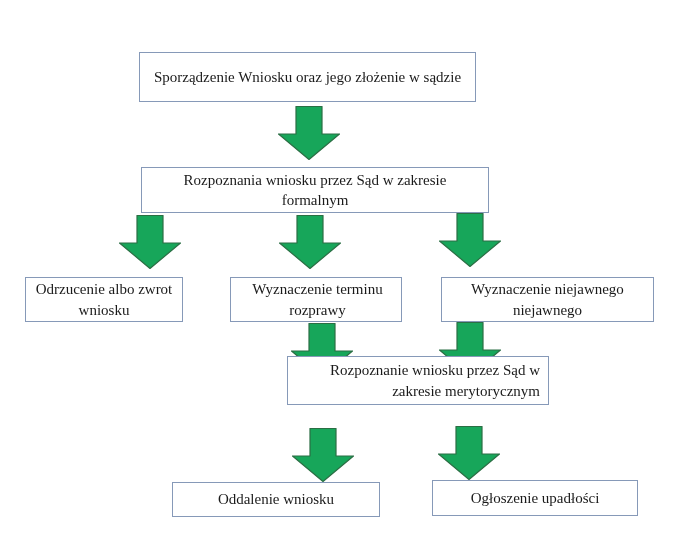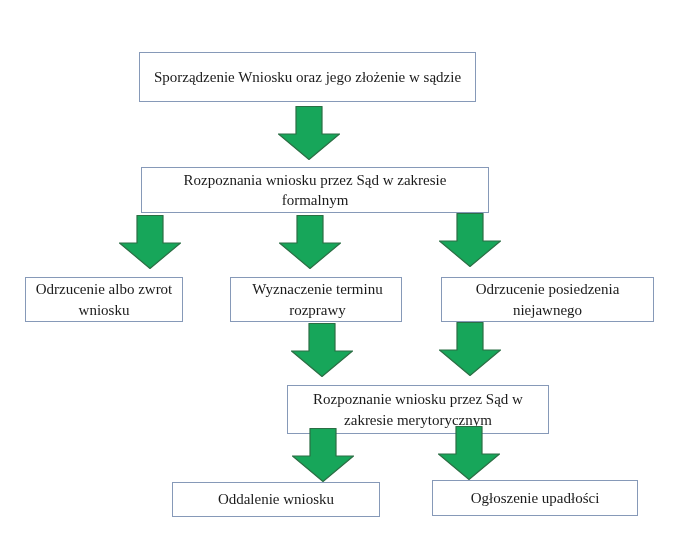--- a/index.html
+++ b/index.html
@@ -39,21 +39,21 @@
     stroke-width: 1.2;
     stroke-linejoin: round;
   }
 
   
   #box-top        { left: 139px; top:  52px; width: 337px; height: 50px; }
   #box-formal     { left: 141px; top: 167px; width: 348px; height: 46px; }
   #box-odrzucenie { left:  25px; top: 277px; width: 158px; height: 45px; text-align: center; }
   #box-termin     { left: 230px; top: 277px; width: 172px; height: 45px; padding-left: 11px; }
   #box-posiedzenie{ left: 441px; top: 277px; width: 213px; height: 45px; }
-  #box-meryt      { left: 287px; top: 385px; width: 262px; height: 49px; }
+  #box-meryt      { left: 287px; top: 356px; width: 262px; height: 49px; text-align: right; }
   #box-oddalenie  { left: 172px; top: 482px; width: 208px; height: 35px; }
   #box-ogloszenie { left: 432px; top: 480px; width: 206px; height: 36px; }
 
   #arr-1  { left: 278px; top: 106px; }
   #arr-2a { left: 119px; top: 215px; }
   #arr-2b { left: 279px; top: 215px; }
   #arr-2c { left: 439px; top: 213px; }
   #arr-3a { left: 291px; top: 323px; }
   #arr-3b { left: 439px; top: 322px; }
   #arr-4a { left: 292px; top: 428px; }
@@ -86,21 +86,21 @@
     <polygon points="18,0.5 44,0.5 44,28 61.5,28 31,53.5 0.5,28 18,28"></polygon>
   </svg>
 
   <div class="node" id="box-odrzucenie">
     <span>Odrzucenie albo zwrot wniosku</span>
   </div>
   <div class="node" id="box-termin">
     <span>Wyznaczenie terminu rozprawy</span>
   </div>
   <div class="node" id="box-posiedzenie">
-    <span>Odrzucenie posiedzenia niejawnego</span>
+    <span>Wyznaczenie niejawnego niejawnego</span>
   </div>
 
   <svg class="arrow" id="arr-3a" width="62" height="54" viewBox="0 0 62 54">
     <polygon points="18,0.5 44,0.5 44,28 61.5,28 31,53.5 0.5,28 18,28"></polygon>
   </svg>
   <svg class="arrow" id="arr-3b" width="62" height="54" viewBox="0 0 62 54">
     <polygon points="18,0.5 44,0.5 44,28 61.5,28 31,53.5 0.5,28 18,28"></polygon>
   </svg>
 
   <div class="node" id="box-meryt">

